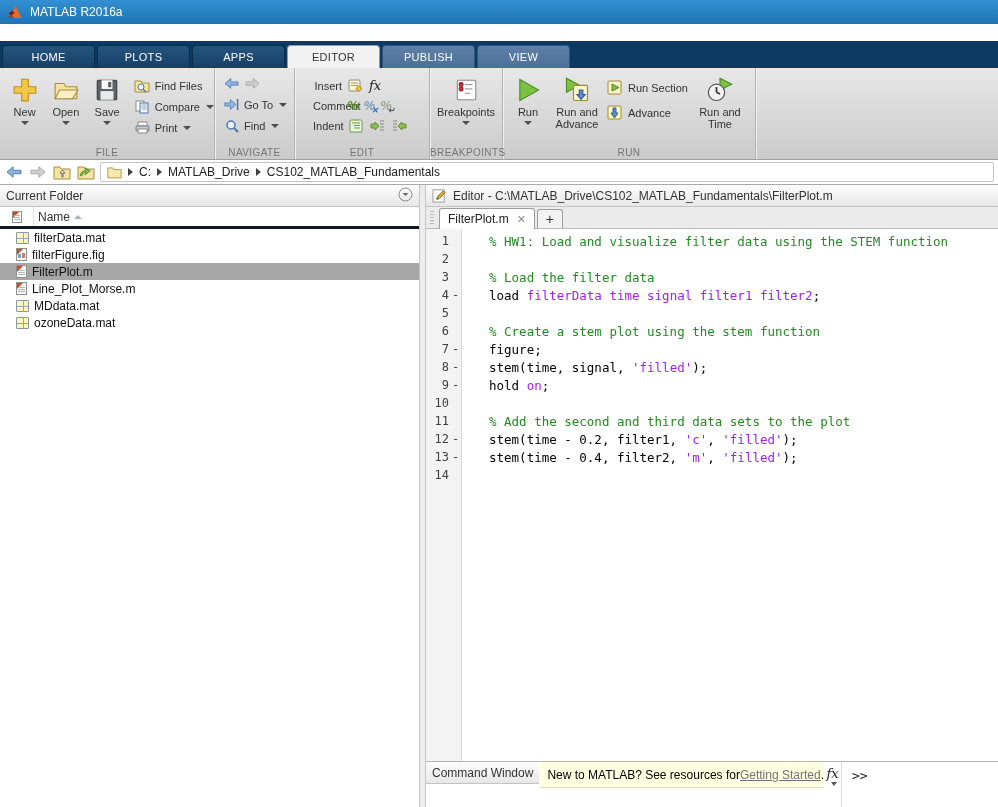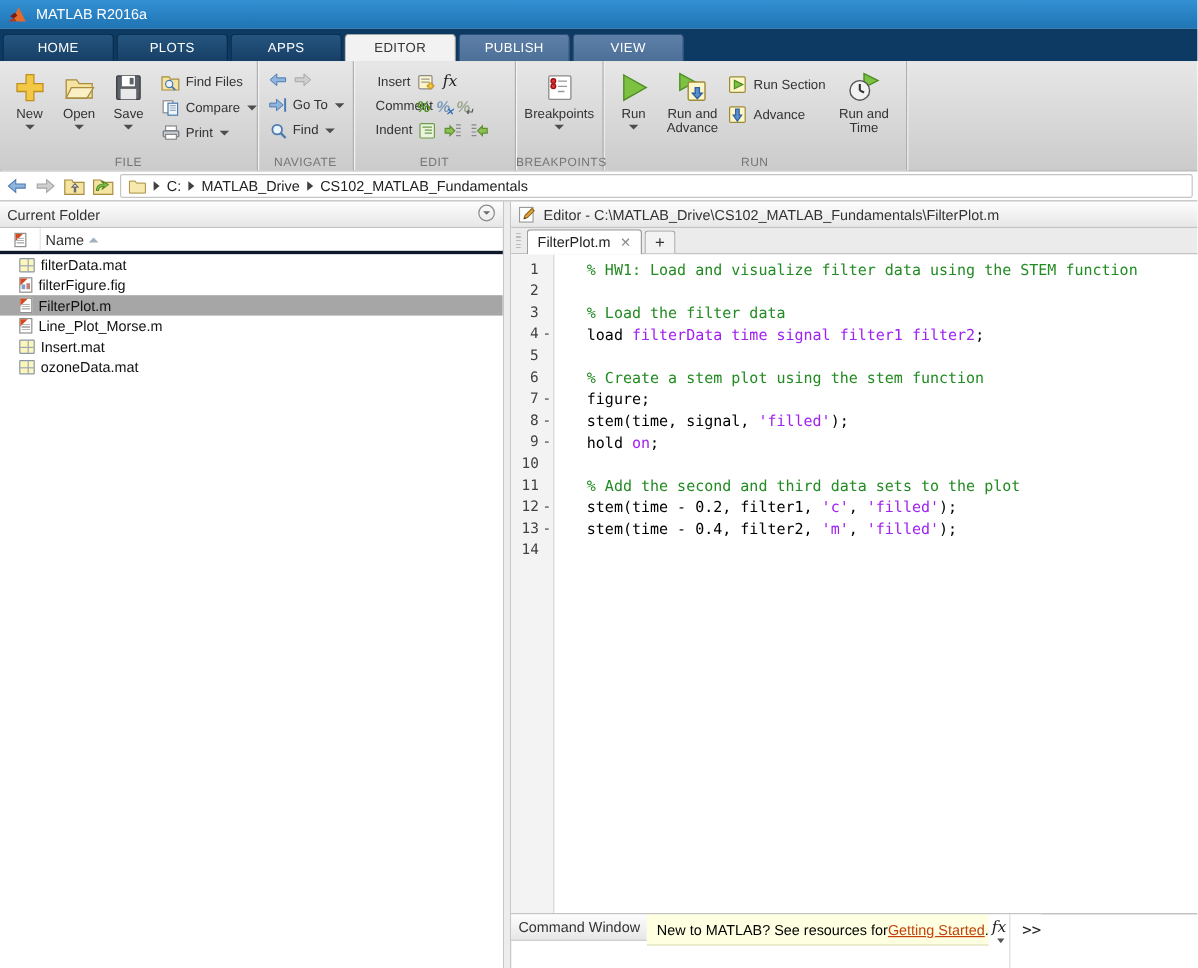--- a/index.html
+++ b/index.html
@@ -6,21 +6,21 @@
   html,body { width:998px; height:807px; overflow:hidden; }
   body { font-family:"Liberation Sans", sans-serif; font-size:12px; color:#222; background:#fff; }
   .app { width:998px; height:807px; display:flex; flex-direction:column;border-radius:19px; }
 
   
   .titlebar { height:24px; background:linear-gradient(#3390d2,#1f74b4); display:flex; align-items:center; padding-left:6px; gap:7px; flex:0 0 auto; }
   .titlebar .title { color:#fff; font-size:12px; }
   .ml-logo { width:17px; height:15px; display:inline-block; }
 
   
-  .tabrow { height:27px; background:#0d3a62; display:flex; align-items:flex-end; padding-left:2px; gap:2px; flex:0 0 auto; }
+  .tabrow { height:27px; background:#0d3a62; display:flex; align-items:flex-end; padding-left:2px; gap:2px; flex:0 0 auto;margin-top:17px; }
   .rtab { width:93px; height:23px; display:flex; align-items:center; justify-content:center; font-size:11px; letter-spacing:.3px; color:#fff; border-radius:4px 4px 0 0; cursor:default; }
   .rtab.primary { background:linear-gradient(#24557f,#173f66); border:1px solid #0a2c4d; border-bottom:none; }
   .rtab.selected { background:#f2f2f2; color:#333; border:1px solid #9a9a9a; border-bottom:none; }
   .rtab.light { background:linear-gradient(#5e80a8,#4c6f98); border:1px solid #35527a; border-bottom:none; }
 
   
   .ribbon { height:92px; background:linear-gradient(#e7e7e7,#cbcbcb); display:flex; flex:0 0 auto; border-bottom:1px solid #9f9f9f; }
   .rgroup { position:relative; height:100%; border-right:1px solid #b0b0b0; box-shadow:1px 0 0 #f2f2f2; padding-top:4px; }
   .rgroup-label { position:absolute; bottom:1px; left:0; right:0; text-align:center; font-size:10px; color:#757575; letter-spacing:.4px;margin-top:24px; }
   .g-file { width:215px; display:flex; padding-left:4px; }
@@ -102,21 +102,21 @@
   .gutter-line .dash { width:9px; text-align:left; }
   .codelines { flex:1; padding:3px 0 0 27px; font-family:"DejaVu Sans Mono", monospace; font-size:12.5px; }
   .code-line { height:18px; white-space:pre; display:flex; align-items:center; }
   .tok-plain { color:#000; }
   .tok-comment { color:#228b22; }
   .tok-str { color:#a020f0; }
   .tok-arg { color:#a020f0; }
 
   .cmdwin { flex:0 0 auto; display:flex; flex-direction:row; border-top:1px solid #b5b5b5; }
   .cmd-banner { height:26px; background:#ffffe1; border-bottom:1px solid #e0e0c0; display:flex; align-items:center; padding-left:8px; font-size:12px; color:#000; flex:0 0 auto; }
-  .cmd-banner a { color:#c2410c; text-decoration:underline; cursor:pointer; }
+  .cmd-banner a { color:#737373; text-decoration:underline; cursor:pointer; }
   .cmd-body { height:45px; background:#fff; display:flex; flex:0 0 auto; }
   .fx-gutter { width:18px; border-right:1px solid #dcdcdc; display:flex; justify-content:center; padding-top:6px; position:relative; }
   .fx-gutter .fxmark { font-family:"DejaVu Serif", serif; font-style:italic; font-size:13px; color:#222; line-height:12px; }
   .fx-caret { position:absolute; left:7px; top:20px; width:0; height:0; border-left:3px solid transparent; border-right:3px solid transparent; border-top:4px solid #555; }
   .prompt { font-family:"DejaVu Sans Mono", monospace; font-size:13px; color:#222; padding:6px 0 0 10px; }
 </style>
 </head>
 <body>
 
 <div class="app">
@@ -447,21 +447,21 @@
         <div class="file-row selected">
           <span class="fi fi-page"></span>
           <span>FilterPlot.m</span>
         </div>
         <div class="file-row">
           <span class="fi fi-page"></span>
           <span>Line_Plot_Morse.m</span>
         </div>
         <div class="file-row">
           <span class="fi fi-mat"></span>
-          <span>Insert.mat</span>
+          <span>MDdata.mat</span>
         </div>
         <div class="file-row">
           <span class="fi fi-mat"></span>
           <span>ozoneData.mat</span>
         </div>
       </div>
     </div>
 
     <div class="splitter"></div>
 

